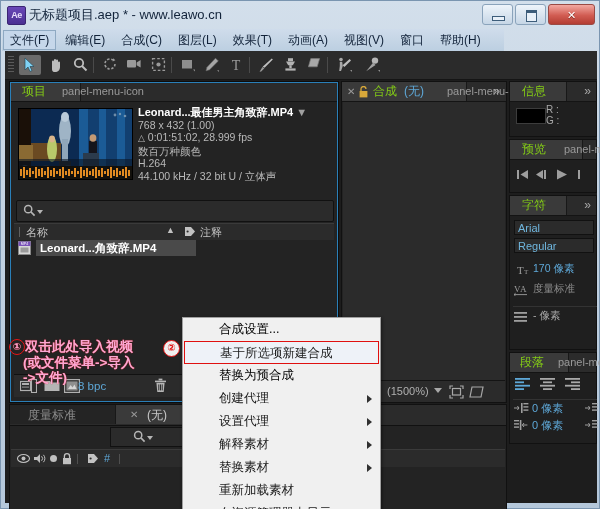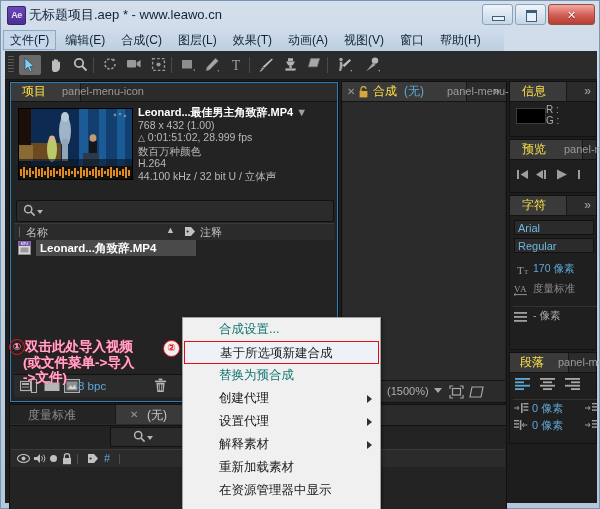--- a/index.html
+++ b/index.html
@@ -51,21 +51,21 @@
     background:repeating-linear-gradient(180deg,#5a5a5a 0 1px,transparent 1px 3px);}
   .tool{position:absolute;top:4px;width:22px;height:20px;color:#b6b6b6;}
   .tool svg{display:block;margin:2px auto;}
   .tool.on{background:#6b6b6b;border-radius:2px;}
   .tsep{position:absolute;top:6px;width:1px;height:16px;background:#4a4a4a;}
 
   
   .panel{position:absolute;background:#1f1f1f;border:1px solid #111;
     box-sizing:border-box;}
   .ptabtxt{position:absolute;top:0;height:19px;line-height:19px;
-    font-size:12px;color:#fde047;white-space:nowrap;}
+    font-size:12px;color:#84cc16;white-space:nowrap;}
   .menu-ico{font-size:11px;color:#9a9a9a;}
   .chev{font-size:11px;color:#a0a0a0;}
   .panel-head{position:absolute;left:0;top:0;width:100%;height:19px;
     background:#2b2b2b;border-bottom:1px solid #141414;}
   .tabchip{position:absolute;top:0;height:19px;background:#3a3a3a;
     border-right:1px solid #181818;}
 
   
   #proj{left:4px;top:30px;width:330px;height:322px;background:#232323;
     border:1px solid #0d0d0d;}
@@ -144,21 +144,21 @@
   .prow{position:absolute;left:3px;width:84px;height:16px;font-size:11px;
     color:#a9a9a9;line-height:16px;}
   .prow b{color:#5ea8d8;font-weight:normal;}
 
   
   #ctx{position:absolute;left:177px;top:266px;width:197px;height:243px;
     background:#f0f0f0;border:1px solid #a0a0a0;z-index:60;
     box-shadow:1px 1px 3px rgba(0,0,0,.45);}
   #ctx .row{position:relative;height:23px;line-height:23px;padding-left:36px;
     font-size:12.5px;color:#1a1a1a;white-space:nowrap;}
-  #ctx .row.dim{color:#0f766e;}
+  #ctx .row.dim{color:#000000;}
   #ctx .row.hi{background:#eef2f8;border:1px solid #e01010;box-sizing:border-box;
     margin:0 1px;padding-left:35px;}
   #ctx .arrow{position:absolute;right:8px;top:8px;width:0;height:0;
     border-left:5px solid #303030;border-top:4px solid transparent;
     border-bottom:4px solid transparent;}
   .ctx-num{position:absolute;left:-22px;top:-2px;width:15px;height:15px;
     border:1.5px solid #e01010;border-radius:50%;color:#e01010;
     font-size:10px;line-height:13px;text-align:center;font-weight:bold;
     background:#f0f0f0;}
 </style>
@@ -771,20 +771,23 @@
       <div class="row">
         <span>创建代理</span><span class="arrow"></span>
       </div>
       <div class="row">
         <span>设置代理</span><span class="arrow"></span>
       </div>
       <div class="row">
         <span>解释素材</span><span class="arrow"></span>
       </div>
       <div class="row">
+        <span>替换素材</span><span class="arrow"></span>
+      </div>
+      <div class="row">
         <span>重新加载素材</span>
       </div>
       <div class="row">
         <span>在资源管理器中显示</span>
       </div>
 
     </div>
 
   </div>
 </div>

